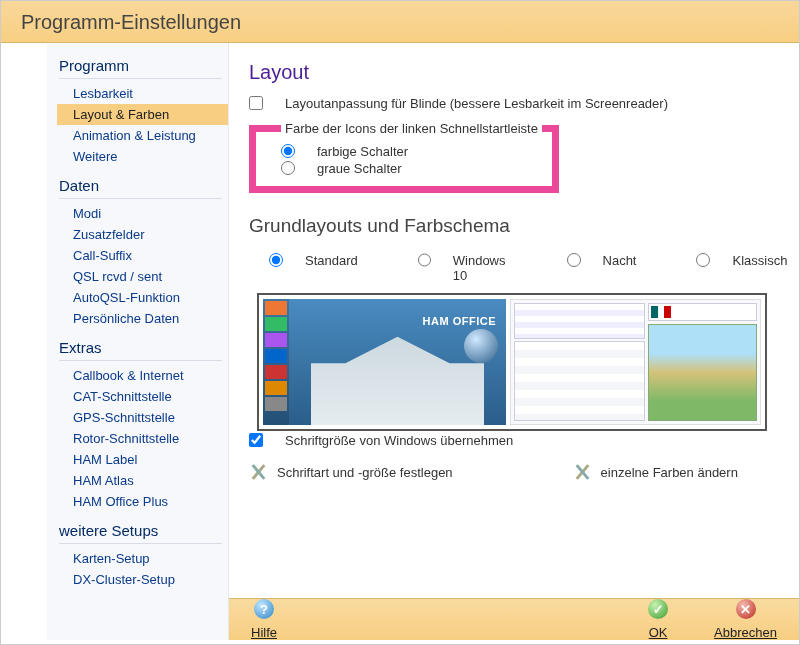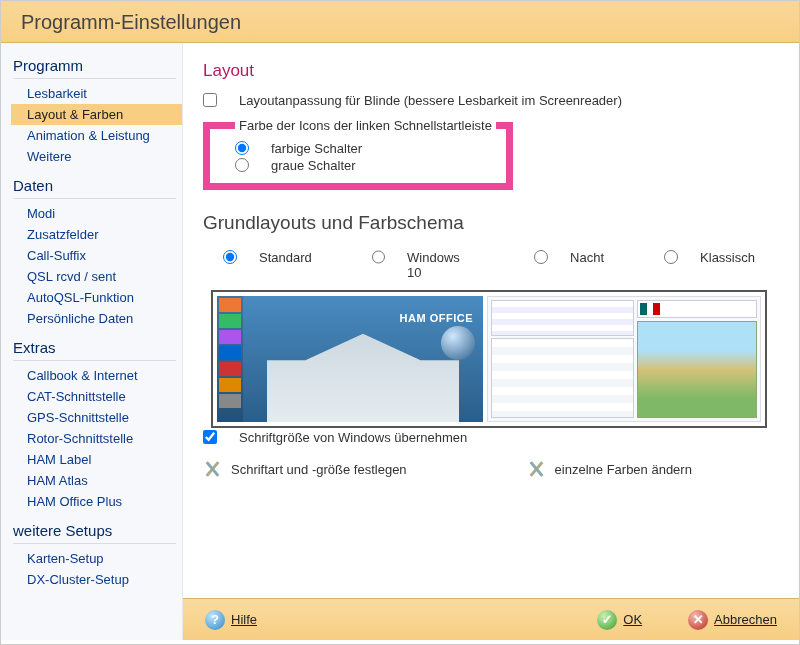--- a/index.html
+++ b/index.html
@@ -18,20 +18,21 @@
     border-bottom: 1px solid #d9b36a;
   }
   .header-title {
     font-size: 20px;
     color: #444;
     font-weight: 400;
   }
   .body {
     display: flex;
     height: calc(100% - 46px);
+    margin-left: 46px;
   }
   .sidebar {
     width: 182px;
     background: #f7f8fb;
     border-right: 1px solid #e8e8e8;
     padding: 14px 0 10px 10px;
     overflow-y: auto;
   }
   .group-title {
     font-size: 15px;
@@ -55,22 +56,22 @@
     background: #f8cf82;
     color: #222;
   }
   .content {
     flex: 1;
     padding: 18px 24px 0 20px;
     position: relative;
     overflow: hidden;
   }
   .section-title {
-    font-size: 17px;
-    color: #be185d;
+    font-size: 20px;
+    color: #4c1d95;
     font-weight: 400;
     margin-bottom: 12px;
   }
   label.row, .row {
     display: flex;
     align-items: flex-start;
     gap: 22px;
     color: #333;
     margin: 2px 0;
   }
@@ -252,20 +253,21 @@
     display:flex;
     align-items:center;
     padding: 0 14px;
   }
   .bottom-bar .spacer { flex:1; }
   .btn {
     display:flex; align-items:center; gap:6px;
     padding: 2px 8px; cursor:pointer;
     color:#222;
     font-size:13px;
+    flex-direction:column;
   }
   .btn u { text-decoration: underline; }
   .ico {
     width:20px; height:20px; border-radius:50%;
     display:flex; align-items:center; justify-content:center;
     font-weight:bold; font-size:13px; color:#fff;
   }
   .ico-help { background: radial-gradient(circle at 35% 30%, #bfe6ff, #2e83c6); }
   .ico-ok   { background: radial-gradient(circle at 35% 30%, #c7f3b0, #3a9a2c); }
   .ico-cancel{background: radial-gradient(circle at 35% 30%, #f7b9b0, #b92a1c);}

